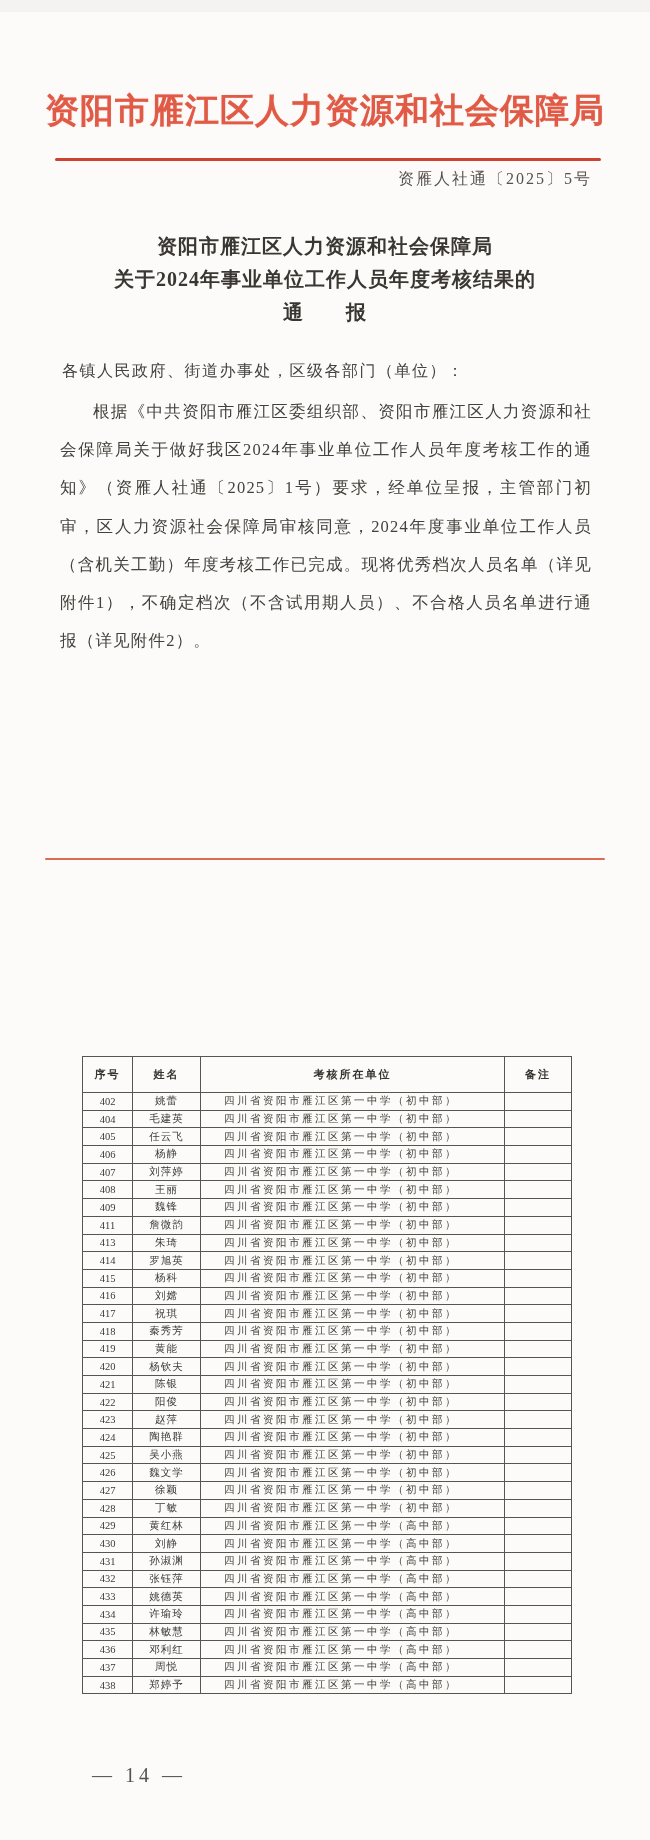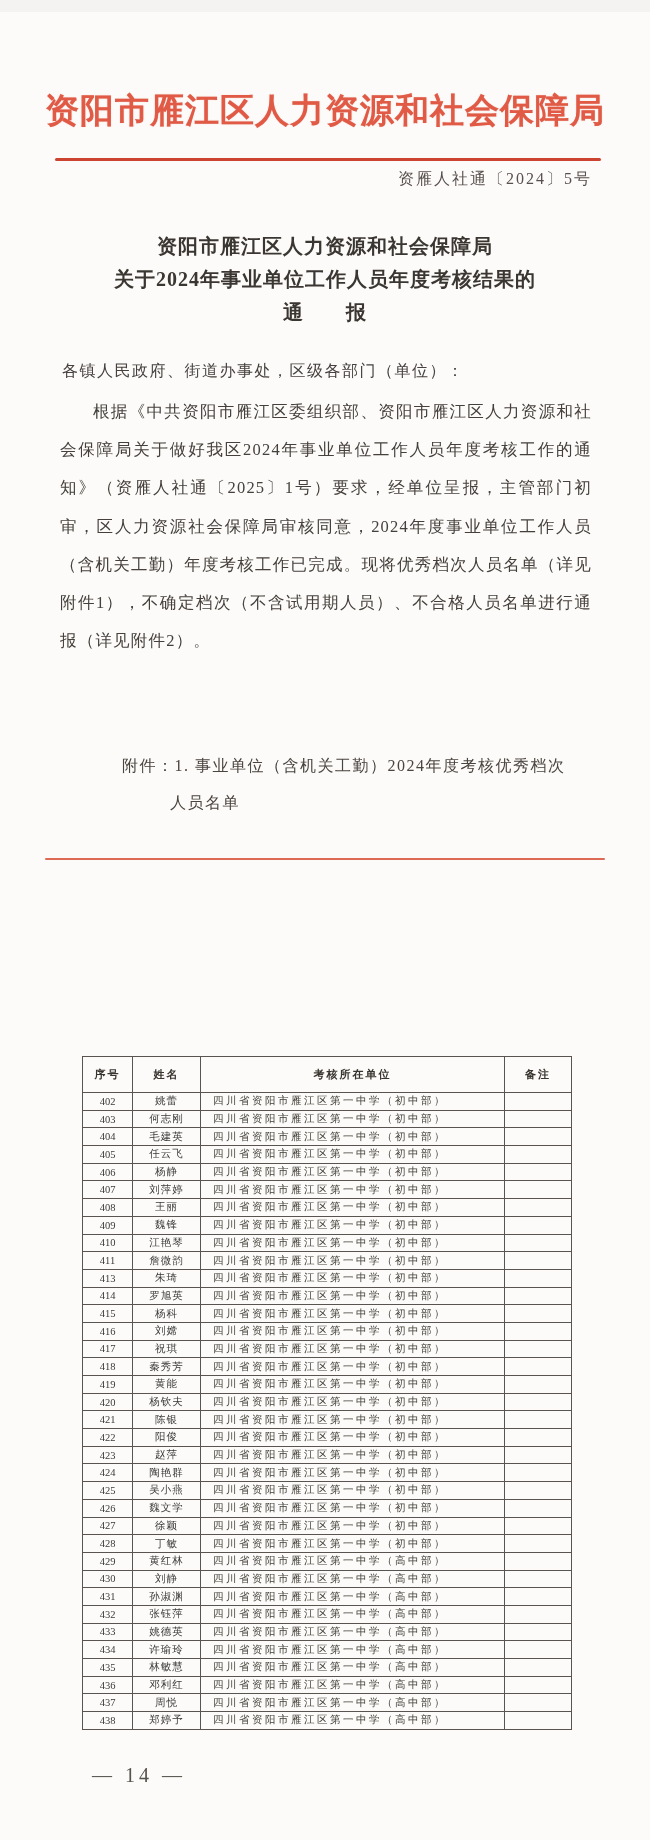--- a/index.html
+++ b/index.html
@@ -53,21 +53,21 @@
   }
   table.results th, table.results td {
     border:1px solid #5a5450; padding:0 2px; overflow:hidden; white-space:nowrap;
   }
   table.results th {
     height:36px; font-size:11px; font-weight:bold; letter-spacing:2px;
     text-align:center; color:#38342f;
   }
   table.results td { height:17.7px; text-align:center; }
   table.results td.unit-cell {
-    text-align:left; padding-left:12px; letter-spacing:2.5px; color:#444039;
+    text-align:left; padding-left:23px; letter-spacing:2.5px; color:#444039;
   }
   col.c-no { width:50px; } col.c-name { width:68px; }
   col.c-unit { width:304px; } col.c-remark { width:67px; }
   td.name-cell { position:relative; }
   td.name-cell span { position:relative; display:inline-block; letter-spacing:1px; }
   td.name-cell span.circled::after {
     content:""; position:absolute; left:-15px; right:-17px; top:-8px; bottom:-4px;
     border:1.6px solid #4d4a46; border-radius:50% 55% 50% 50%/60% 55% 50% 55%;
     transform:rotate(-5deg);
   }
@@ -78,36 +78,32 @@
 </style>
 </head>
 <body>
 
 <div class="page">
 
   <div class="agency-header">资阳市雁江区人力资源和社会保障局</div>
 
   <div class="red-rule-top"></div>
 
-  <div class="doc-number">资雁人社通〔2024〕5号</div>
+  <div class="doc-number">资雁人社通〔2025〕5号</div>
 
   <div class="doc-title">
     <div>资阳市雁江区人力资源和社会保障局</div>
     <div>关于2024年事业单位工作人员年度考核结果的</div>
     <div>通　　报</div>
   </div>
 
   <div class="salutation">各镇人民政府、街道办事处，区级各部门（单位）：</div>
 
   <p class="body-para">根据《中共资阳市雁江区委组织部、资阳市雁江区人力资源和社会保障局关于做好我区2024年事业单位工作人员年度考核工作的通知》（资雁人社通〔2025〕1号）要求，经单位呈报，主管部门初审，区人力资源社会保障局审核同意，2024年度事业单位工作人员（含机关工勤）年度考核工作已完成。现将优秀档次人员名单（详见附件1），不确定档次（不含试用期人员）、不合格人员名单进行通报（详见附件2）。</p>
 
-  <div class="attachment">
-    <div class="line1">附件：1. 事业单位（含机关工勤）2024年度考核优秀档次</div>
-    <div class="line2">人员名单</div>
-  </div>
 
   <div class="red-rule-bottom"></div>
 
   <table class="results">
     <colgroup>
       <col class="c-no">
         <col class="c-name">
         <col class="c-unit">
         <col class="c-remark">
     </colgroup>
@@ -120,26 +116,20 @@
       </tr>
     </thead>
     <tbody>
         <tr>
       <td>402</td>
       <td class="name-cell"><span>姚蕾</span></td>
       <td class="unit-cell">四川省资阳市雁江区第一中学（初中部）</td>
       <td></td>
     </tr>
         <tr>
-      <td>403</td>
-      <td class="name-cell"><span>何志刚</span></td>
-      <td class="unit-cell">四川省资阳市雁江区第一中学（初中部）</td>
-      <td></td>
-    </tr>
-        <tr>
       <td>404</td>
       <td class="name-cell"><span>毛建英</span></td>
       <td class="unit-cell">四川省资阳市雁江区第一中学（初中部）</td>
       <td></td>
     </tr>
         <tr>
       <td>405</td>
       <td class="name-cell"><span>任云飞</span></td>
       <td class="unit-cell">四川省资阳市雁江区第一中学（初中部）</td>
       <td></td>
@@ -162,26 +152,20 @@
       <td class="unit-cell">四川省资阳市雁江区第一中学（初中部）</td>
       <td></td>
     </tr>
         <tr>
       <td>409</td>
       <td class="name-cell"><span>魏锋</span></td>
       <td class="unit-cell">四川省资阳市雁江区第一中学（初中部）</td>
       <td></td>
     </tr>
         <tr>
-      <td>410</td>
-      <td class="name-cell"><span>江艳琴</span></td>
-      <td class="unit-cell">四川省资阳市雁江区第一中学（初中部）</td>
-      <td></td>
-    </tr>
-        <tr>
       <td>411</td>
       <td class="name-cell"><span>詹微韵</span></td>
       <td class="unit-cell">四川省资阳市雁江区第一中学（初中部）</td>
       <td></td>
     </tr>
         <tr>
       <td>413</td>
       <td class="name-cell"><span>朱琦</span></td>
       <td class="unit-cell">四川省资阳市雁江区第一中学（初中部）</td>
       <td></td>

